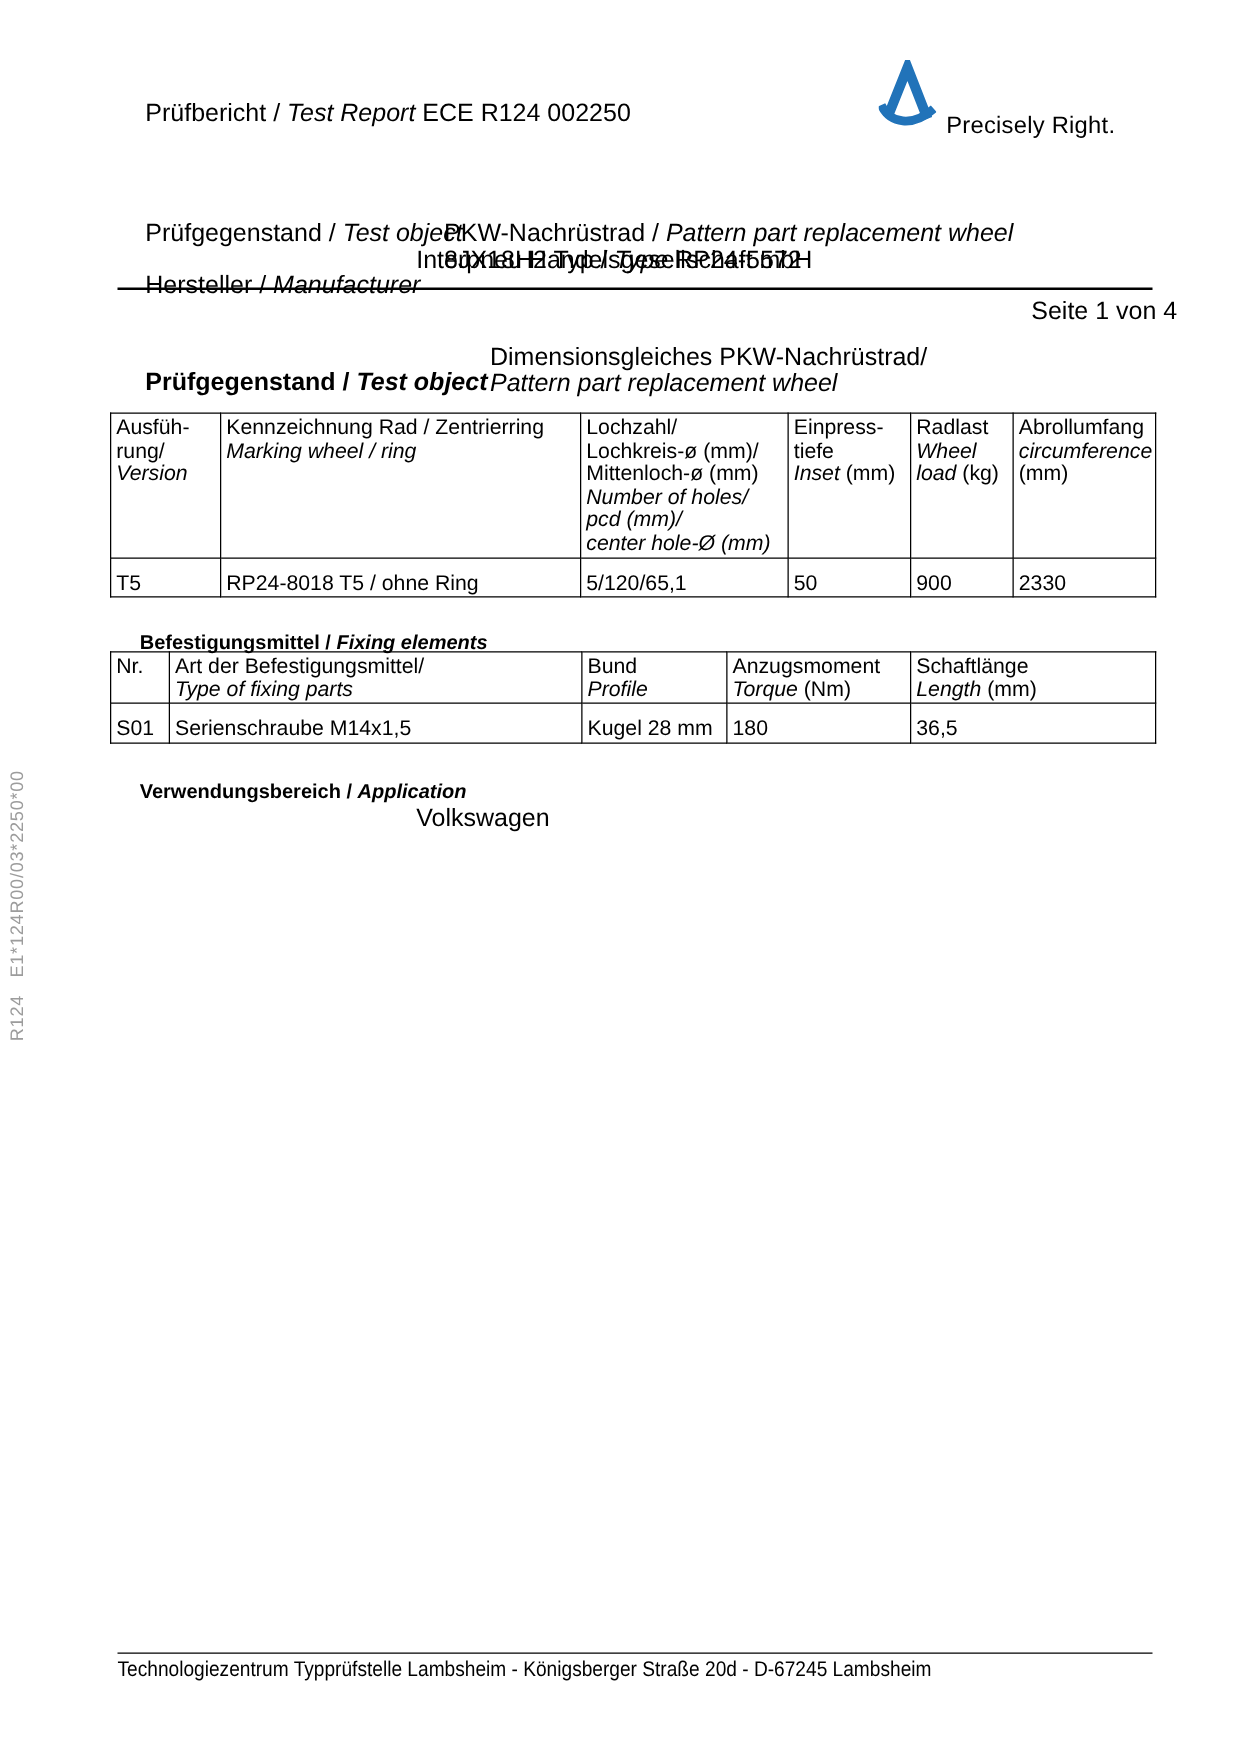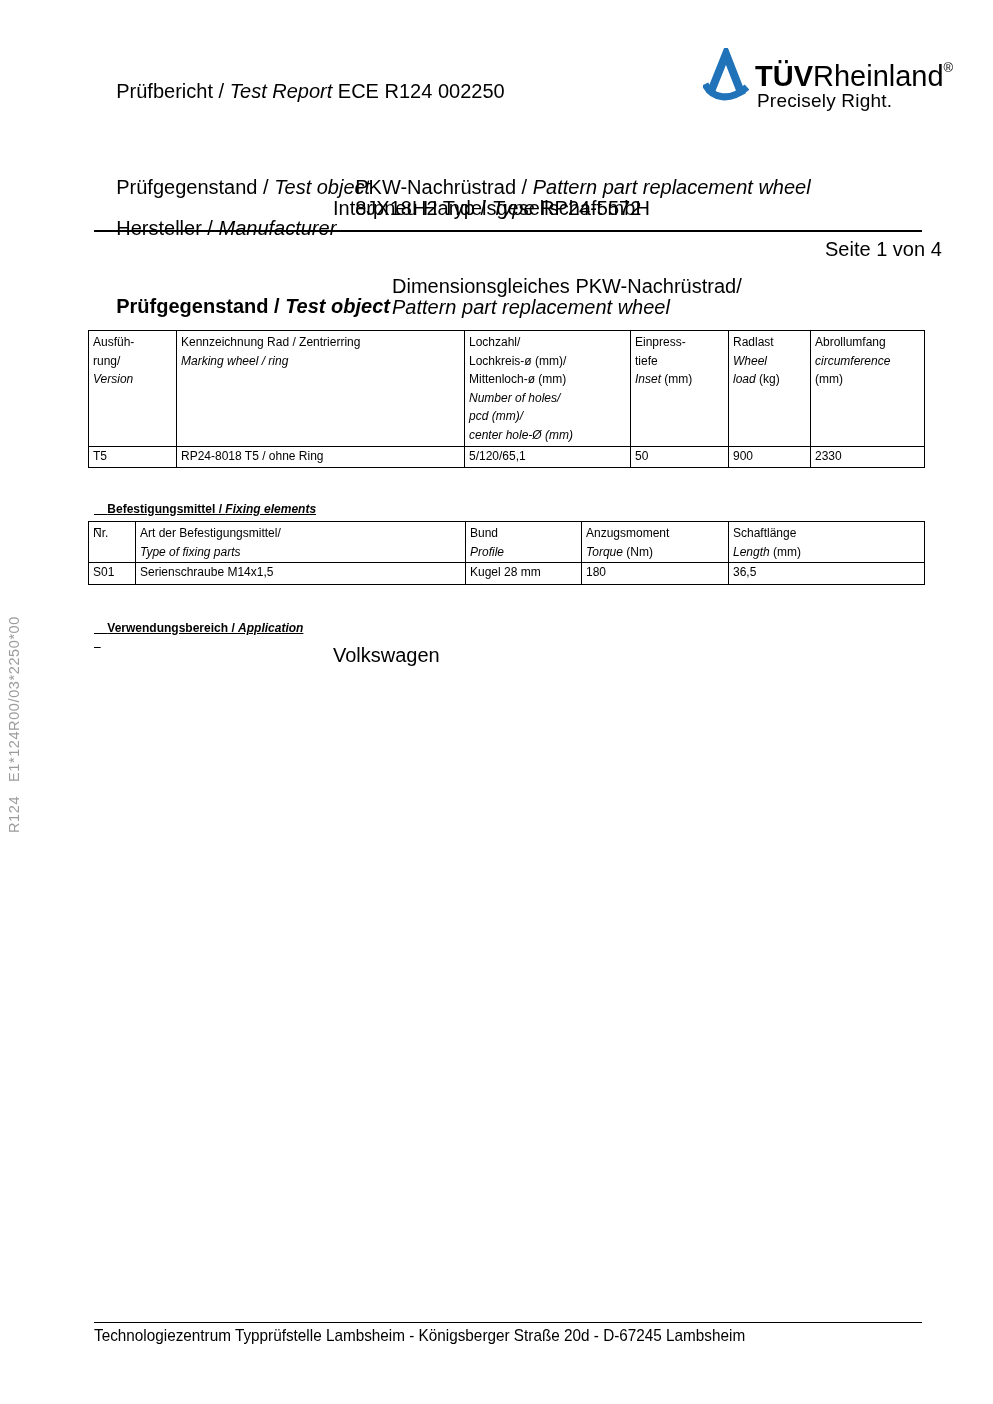--- a/index.html
+++ b/index.html
@@ -17,30 +17,30 @@
   .rule { position:absolute; height:1.5px; background:#000; }
 
   
   .logo-brand { font-size:29px; letter-spacing:0; }
   .logo-brand .reg { font-size:13px; vertical-align:14px; }
   .logo-tagline { font-size:19px; font-weight:500; letter-spacing:0.2px; }
 
   
   table.spec {
     position:absolute; border-collapse:collapse; table-layout:fixed;
-    width:836px; font-size:12px;
+    width:836px; font-size:17px;
   }
   table.spec th, table.spec td {
     border:1.5px solid #000; vertical-align:top; text-align:left;
     font-weight:normal; padding:2px 4px 1px 4px;
   }
   table.spec th .ln { line-height:18.6px; white-space:pre; }
-  table.spec td { line-height:17.5px; white-space:pre; padding-top:1px; padding-bottom:2px; }
-
-  .heading { font-size:12px; font-weight:bold;text-decoration:underline; }
+  table.spec td { line-height:17.5px; white-space:pre; padding-top:11px; padding-bottom:2px; }
+
+  .heading { font-size:16px; font-weight:bold; }
 
   .vert-ref {
     position:absolute; left:6px; top:833px; transform-origin:0 0;
     transform:rotate(-90deg); color:#9c9c9c; font-size:14.5px;
     letter-spacing:0.6px; white-space:pre;
   }
   .footer-text {
     font-size:17px; transform:scaleX(0.9); transform-origin:0 50%;
     white-space:pre;
   }
@@ -54,23 +54,20 @@
 
   <div class="abs t16 runs" style="left:94px; top:61px;">
     <span>Prüfbericht / </span><span class="i">Test Report</span><span> ECE R124 002250</span>
   </div>
 
   <div class="abs" style="left:703px; top:46px; width:230px; height:66px;">
     <svg class="abs" style="left:0; top:2px;" width="46" height="54" viewBox="0 0 46 54">
       <path d="M7 46 L23 6 L39 47" fill="none" stroke="#2173b9" stroke-width="8" stroke-linejoin="miter"></path>
       <path d="M2 36 C9 51 27 54 44 39" fill="none" stroke="#2173b9" stroke-width="7"></path>
     </svg>
-    <div class="abs logo-brand" style="left:52px; top:14px;">
-      <span class="b">TÜV</span><span>Rheinland</span><span class="reg">®</span>
-    </div>
     <div class="abs logo-tagline" style="left:54px; top:44px;">Precisely Right.</div>
   </div>
 
 
   <div class="abs t16 runs" style="left:94px; top:157px;">
     <span>Prüfgegenstand / </span><span class="i">Test object</span>
   </div>
   <div class="abs t16 runs" style="left:333px; top:157px;">
     <span>PKW-Nachrüstrad / </span><span class="i">Pattern part replacement wheel</span>
   </div>

